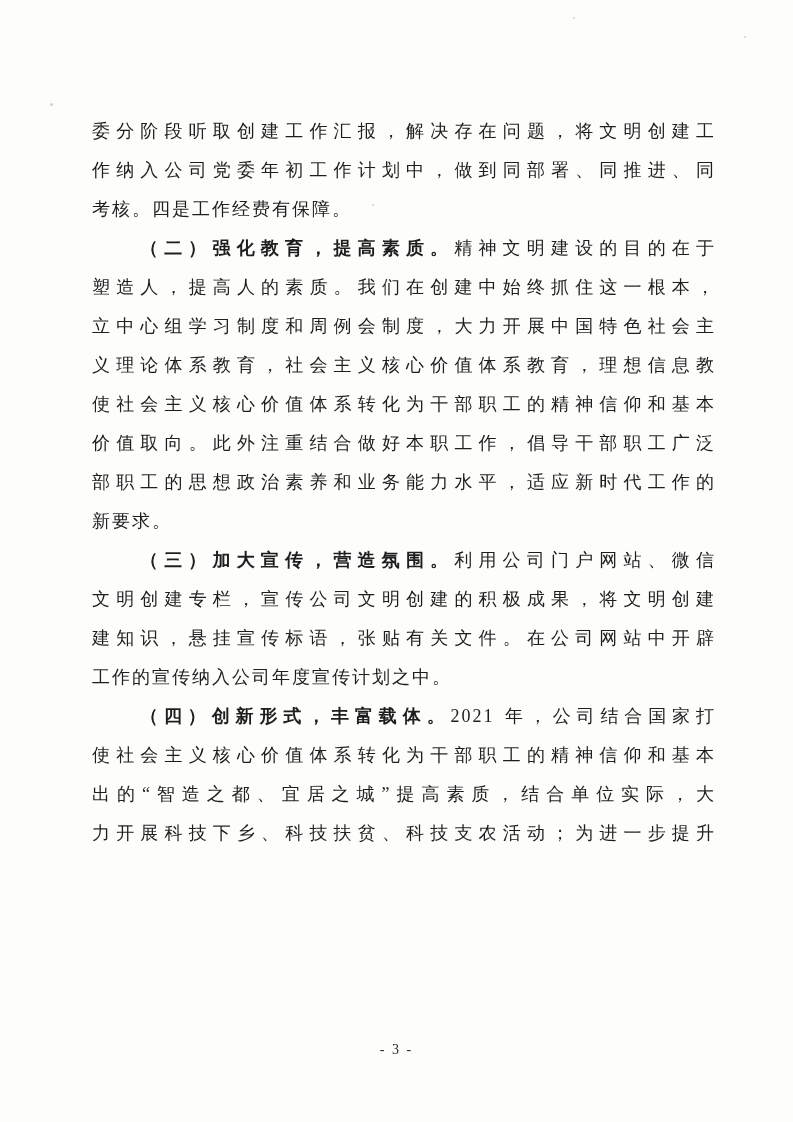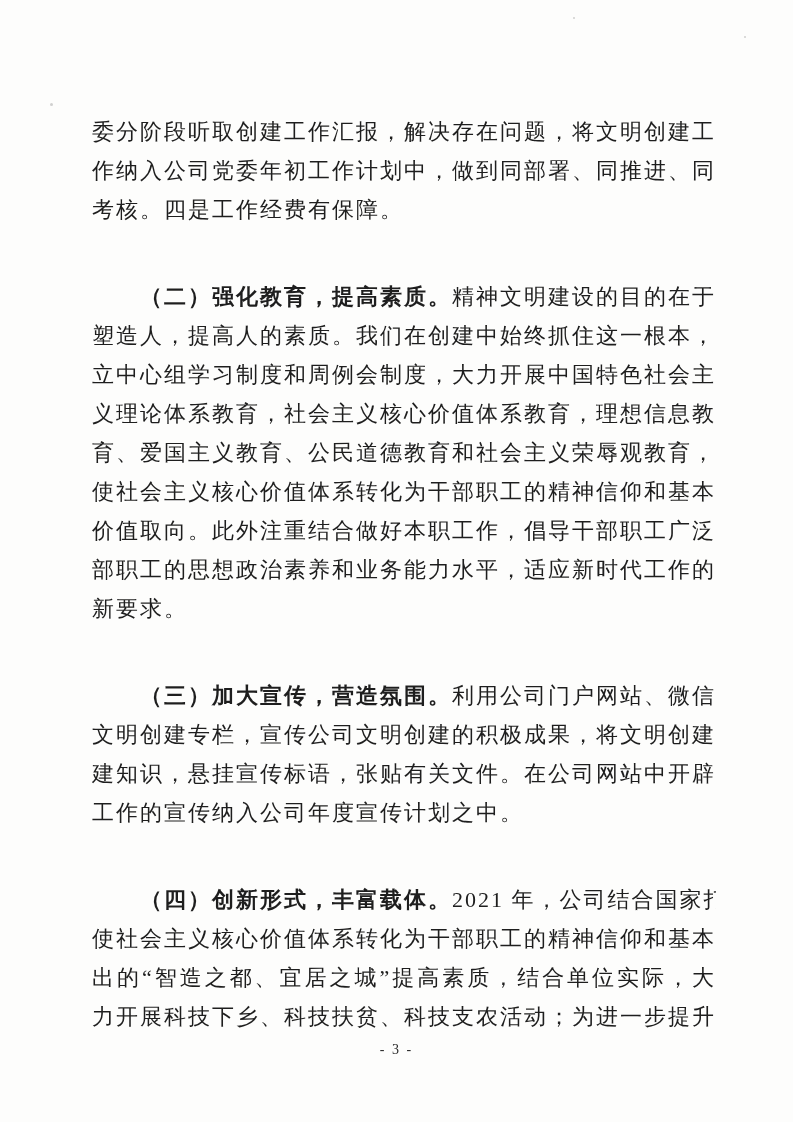--- a/index.html
+++ b/index.html
@@ -18,35 +18,34 @@
   .textblock {
     position: absolute;
     left: 92px;
     top: 112px;
     width: 624px;
     color: #1e1e1e;
   }
   .line {
     height: 39px;
     line-height: 39px;
-    font-size: 22px;
+    font-size: 18px;
     letter-spacing: 2px;
     text-align: justify;
     text-align-last: justify;
     overflow: hidden;
     white-space: nowrap;
   }
   .line.short {
     text-align: center;
     text-align-last: left;
   }
   .line.indent {
     padding-left: 48px;
     width: 576px;
-    margin-top: 48px;
   }
   .run-b { font-weight: 700; }
   .footer {
     position: absolute;
     top: 1042px;
     left: 0;
     width: 793px;
     text-align: center;
     font-size: 14px;
     letter-spacing: 2px;
@@ -65,21 +64,20 @@
 <div class="page">
 
   <div class="textblock">
     <div class="line"><span class="run-b"></span><span class="run">委分阶段听取创建工作汇报，解决存在问题，将文明创建工</span></div>
     <div class="line"><span class="run-b"></span><span class="run">作纳入公司党委年初工作计划中，做到同部署、同推进、同</span></div>
     <div class="line short"><span class="run-b"></span><span class="run">考核。四是工作经费有保障。</span></div>
     <div class="line indent"><span class="run-b">（二）强化教育，提高素质。</span><span class="run">精神文明建设的目的在于</span></div>
     <div class="line"><span class="run-b"></span><span class="run">塑造人，提高人的素质。我们在创建中始终抓住这一根本，</span></div>
     <div class="line"><span class="run-b"></span><span class="run">立中心组学习制度和周例会制度，大力开展中国特色社会主</span></div>
     <div class="line"><span class="run-b"></span><span class="run">义理论体系教育，社会主义核心价值体系教育，理想信息教</span></div>
-    <div class="line"><span class="run-b"></span><span class="run">育、爱国主义教育、公民道德教育和社会主义荣辱观教育，</span></div>
     <div class="line"><span class="run-b"></span><span class="run">使社会主义核心价值体系转化为干部职工的精神信仰和基本</span></div>
     <div class="line"><span class="run-b"></span><span class="run">价值取向。此外注重结合做好本职工作，倡导干部职工广泛</span></div>
     <div class="line"><span class="run-b"></span><span class="run">部职工的思想政治素养和业务能力水平，适应新时代工作的</span></div>
     <div class="line short"><span class="run-b"></span><span class="run">新要求。</span></div>
     <div class="line indent"><span class="run-b">（三）加大宣传，营造氛围。</span><span class="run">利用公司门户网站、微信</span></div>
     <div class="line"><span class="run-b"></span><span class="run">文明创建专栏，宣传公司文明创建的积极成果，将文明创建</span></div>
     <div class="line"><span class="run-b"></span><span class="run">建知识，悬挂宣传标语，张贴有关文件。在公司网站中开辟</span></div>
     <div class="line short"><span class="run-b"></span><span class="run">工作的宣传纳入公司年度宣传计划之中。</span></div>
     <div class="line indent"><span class="run-b">（四）创新形式，丰富载体。</span><span class="run">2021 年，公司结合国家打</span></div>
     <div class="line"><span class="run-b"></span><span class="run">使社会主义核心价值体系转化为干部职工的精神信仰和基本</span></div>

